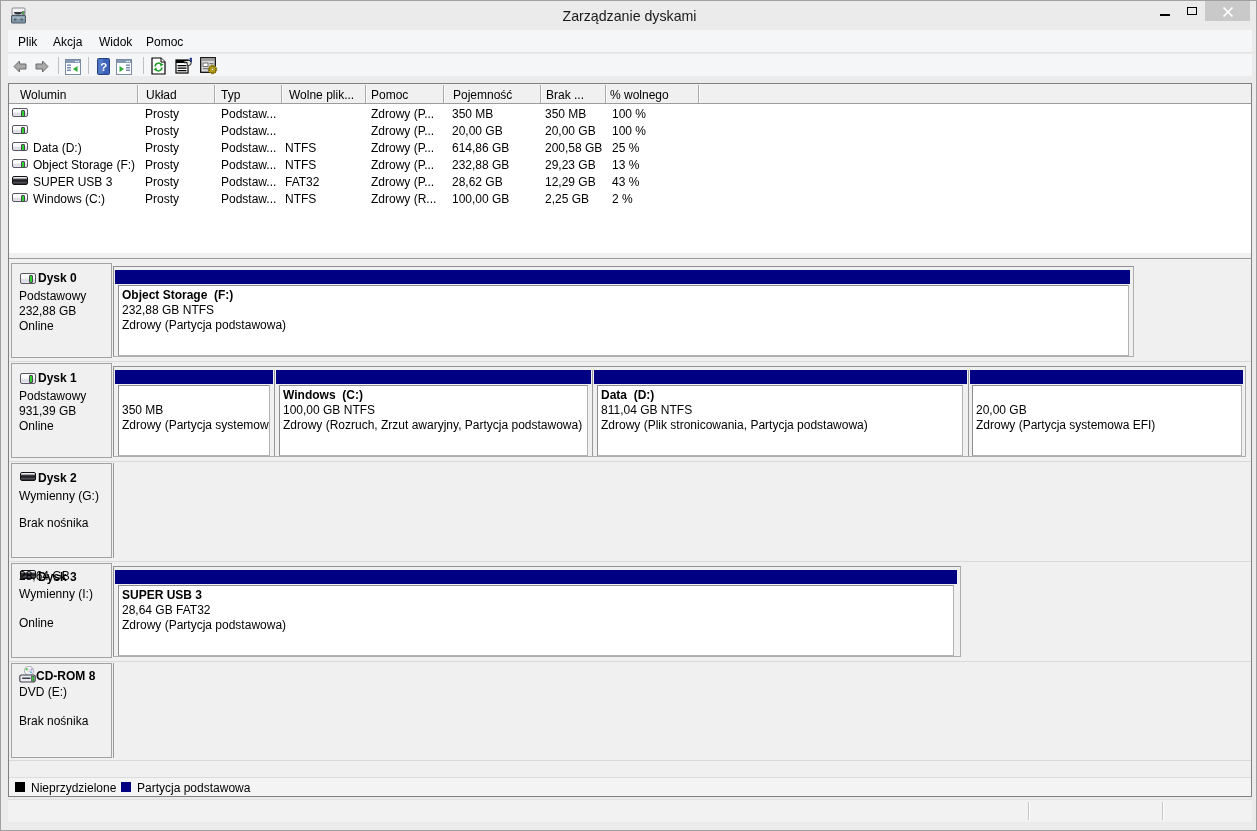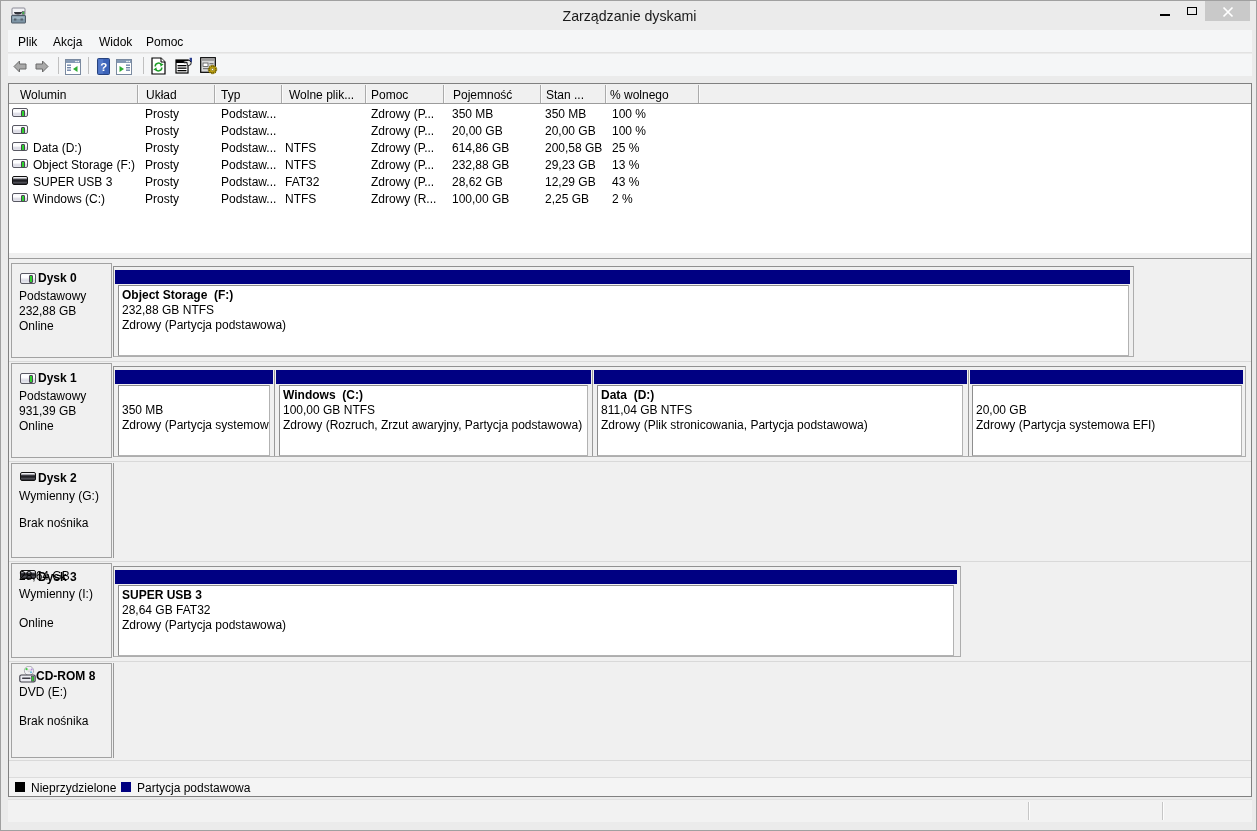--- a/index.html
+++ b/index.html
@@ -150,21 +150,21 @@
 <div class="abs hs" style="left:605px"></div>
 <div class="abs hs2" style="left:606px"></div>
 <div class="abs hs" style="left:698px"></div>
 <div class="abs hs2" style="left:699px"></div>
 <div class="abs hl" style="left:20px">Wolumin</div>
 <div class="abs hl" style="left:146px">Układ</div>
 <div class="abs hl" style="left:221px">Typ</div>
 <div class="abs hl" style="left:289px">Wolne plik...</div>
 <div class="abs hl" style="left:371px">Pomoc</div>
 <div class="abs hl" style="left:453px">Pojemność</div>
-<div class="abs hl" style="left:546px">Stan ...</div>
+<div class="abs hl" style="left:546px">Brak ...</div>
 <div class="abs hl" style="left:610px">% wolnego</div>
 
 <div class="abs row" style="top:105px">
     <i class="vi hdd" style="left:3px"></i>
     <u class="c1"></u>
     <u class="c2">Prosty</u>
     <u class="c3">Podstaw...</u>
     <u class="c4"></u>
     <u class="c5">Zdrowy (P...</u>
     <u class="c6">350 MB</u>

